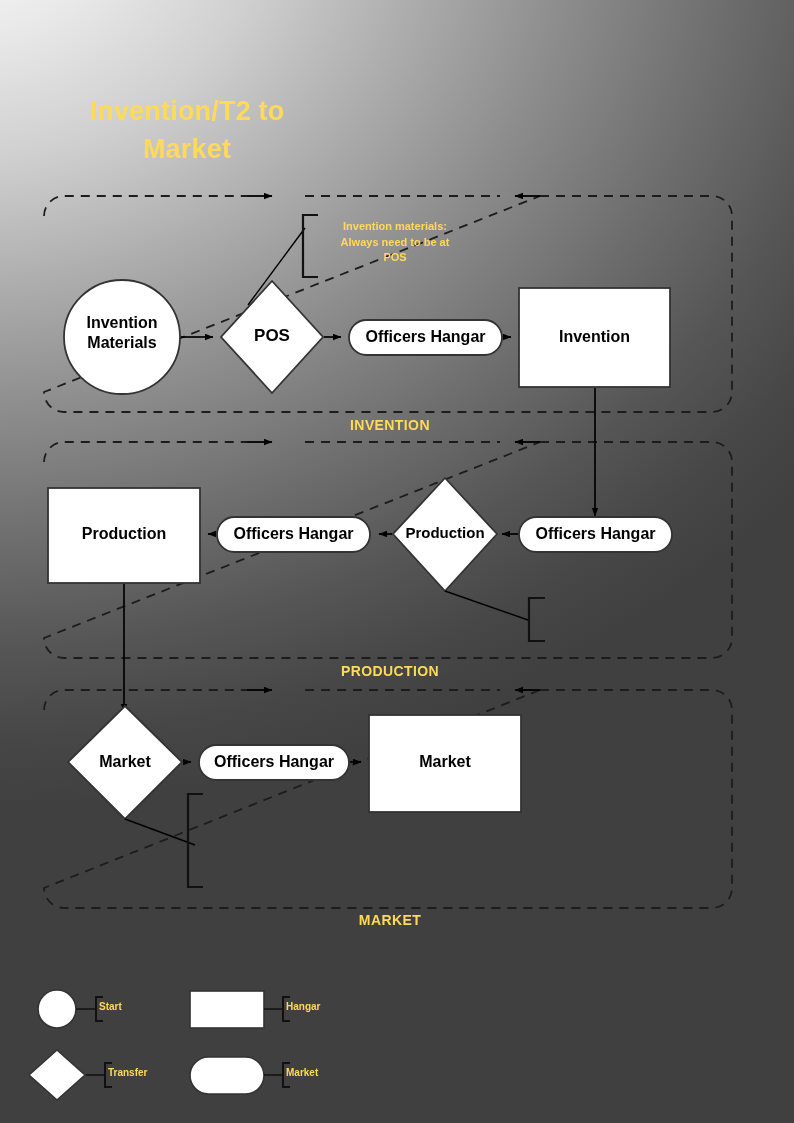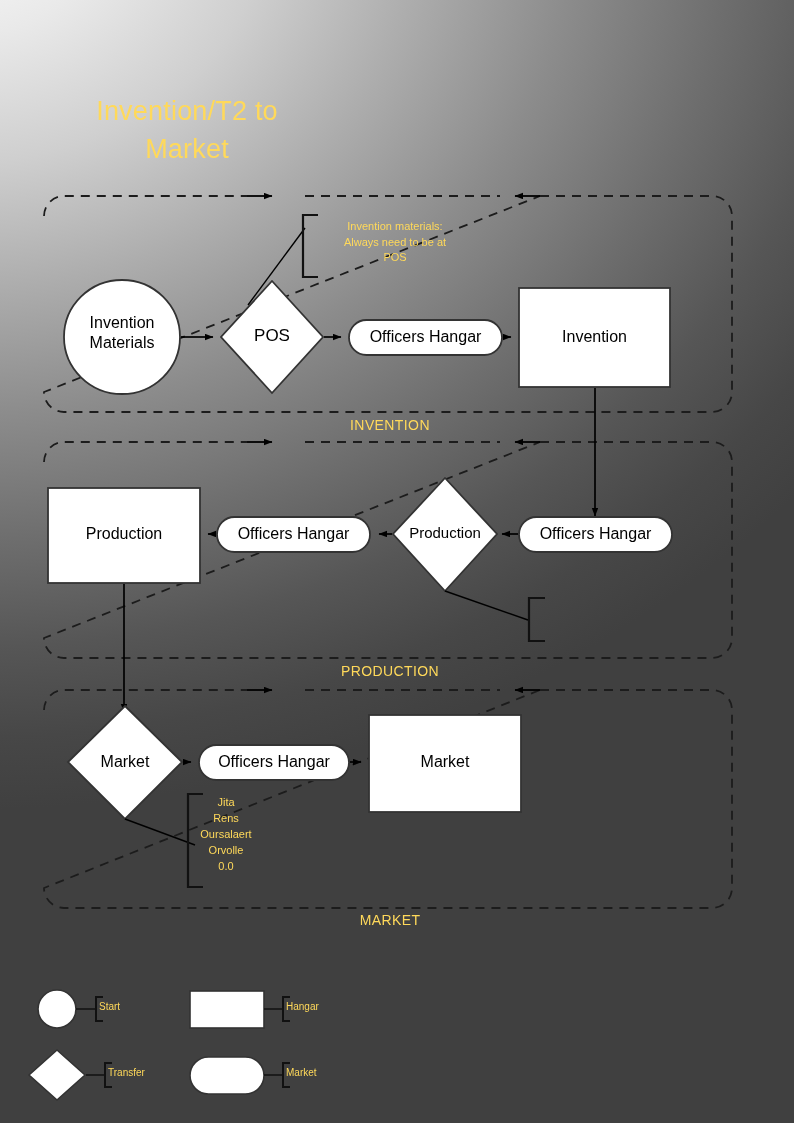--- a/index.html
+++ b/index.html
@@ -10,20 +10,21 @@
     overflow: hidden;
   }
   #page {
     position: relative;
     width: 794px; height: 1123px;
     background:
       radial-gradient(ellipse 1100px 900px at -5% -8%,
         #fdfdfd 0%, #e9e9e9 14%, #cfcfcf 28%, #adadad 42%,
         #8c8c8c 56%, #6e6e6e 70%, #565656 82%, #474747 92%, #404040 100%);
     overflow: hidden;
+    font-weight: bold;
   }
   #svgroot {
     position: absolute; left: 0; top: 0;
     width: 794px; height: 1123px;
   }
   .title {
     position: absolute;
     left: 62px; top: 92px;
     width: 250px;
     color: #ffd95a;
@@ -177,25 +178,20 @@
   <div class="nodelabel" style="left:520px; top:524px; width:151px; font-size:16px;">Officers Hangar</div>
   <div class="nodelabel" style="left:394px; top:524px; width:102px; font-size:15px;">Production</div>
   <div class="nodelabel" style="left:218px; top:524px; width:151px; font-size:16px;">Officers Hangar</div>
   <div class="nodelabel" style="left:49px; top:524px; width:150px; font-size:16px;">Production</div>
 
 
   <div class="nodelabel" style="left:75px; top:752px; width:100px; font-size:16px;">Market</div>
   <div class="nodelabel" style="left:200px; top:752px; width:148px; font-size:16px;">Officers Hangar</div>
   <div class="nodelabel" style="left:370px; top:752px; width:150px; font-size:16px;">Market</div>
 
-  <div class="callout" style="left:190px; top:795px; width:72px; line-height:1.45;">Jita
-Rens
-Oursalaert
-Orvolle
-0.0</div>
 
   <div class="seclabel" style="left:305px; top:417px; width:170px;">INVENTION</div>
   <div class="seclabel" style="left:300px; top:663px; width:180px;">PRODUCTION</div>
   <div class="seclabel" style="left:305px; top:912px; width:170px;">MARKET</div>
 
   <div class="legendlabel" style="left:99px; top:1001px;">Start</div>
   <div class="legendlabel" style="left:286px; top:1001px;">Hangar</div>
   <div class="legendlabel" style="left:108px; top:1067px;text-align:right;">Transfer</div>
   <div class="legendlabel" style="left:286px; top:1067px;">Market</div>
 

